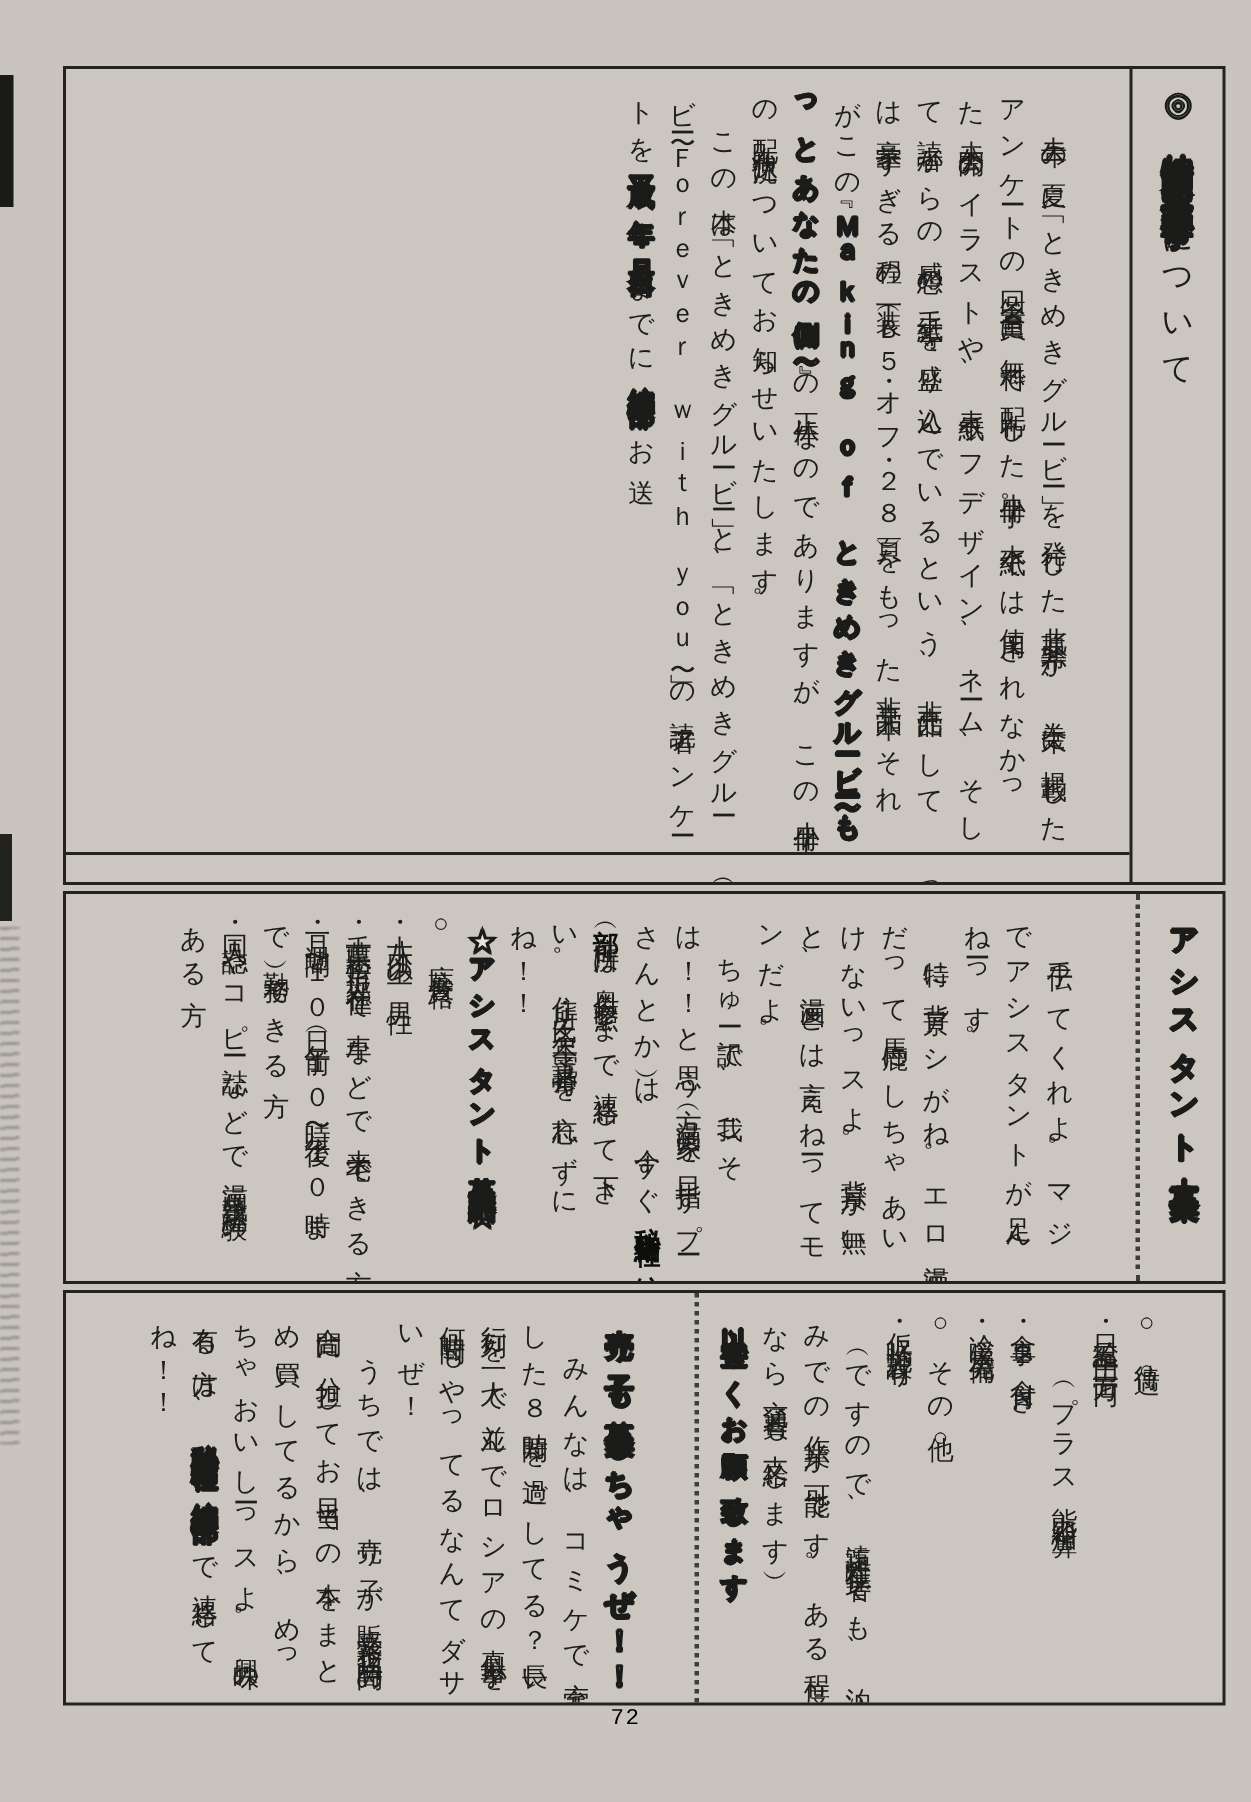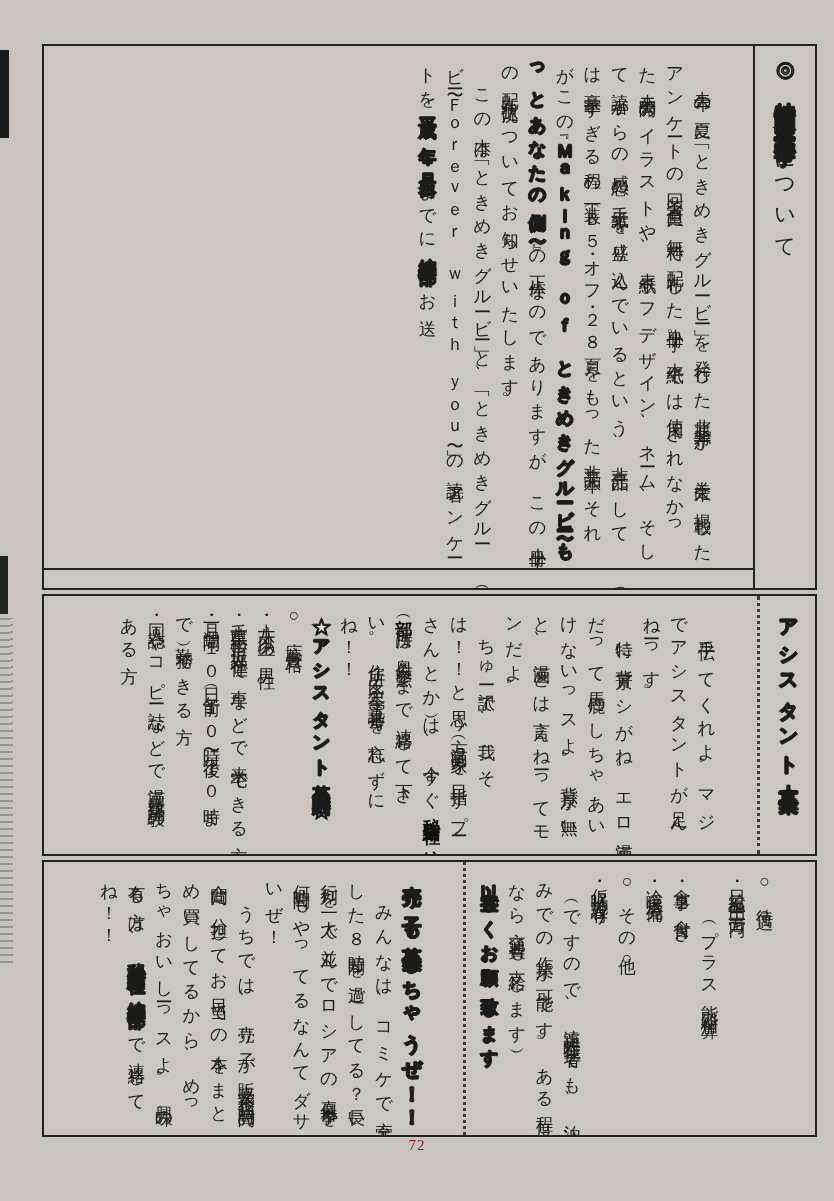--- a/index.html
+++ b/index.html
@@ -69,22 +69,22 @@
   .deco{
     font-weight:700;
     color:#e9e6df;
     -webkit-text-stroke:1.1px #1b1b19;
     text-shadow:1px 0 #1b1b19,-1px 0 #1b1b19,0 1px #1b1b19,0 -1px #1b1b19;
   }
   .deco2{font-weight:900;color:#0e0e0c;letter-spacing:3px;}
   .pagenum{
     position:absolute;left:0;right:0;top:1137px;
     text-align:center;
-    font-size:15px;color:#7f1d1d;
-    font-family:Liberation Serif, serif;
+    font-size:15px;color:#000000;
+    font-family:Liberation Mono, monospace;
     letter-spacing:1px;
   }
 </style>
 </head>
 <body>
 
 <div class="paper">
 
   <div class="artifact bar1"></div>
   <div class="artifact bar2"></div>

